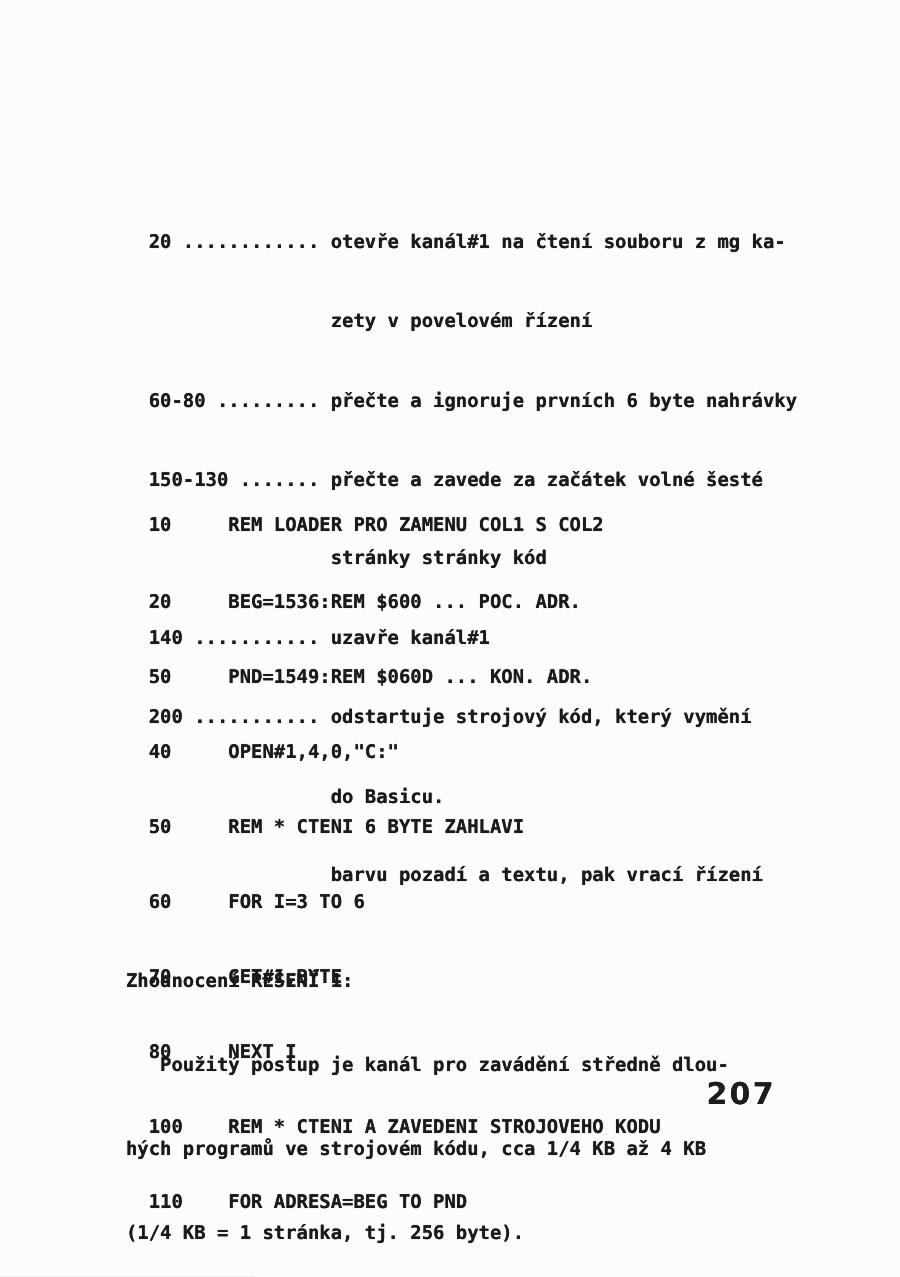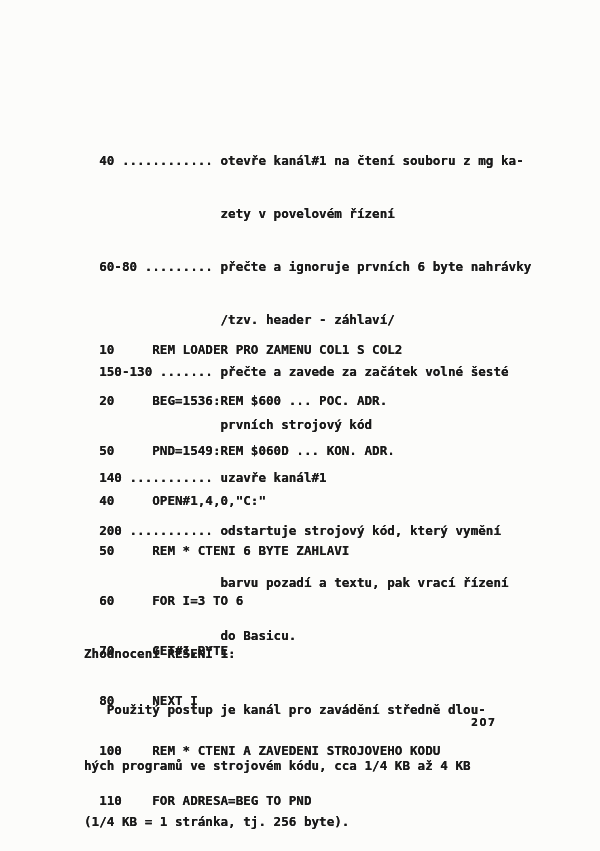--- a/index.html
+++ b/index.html
@@ -38,44 +38,43 @@
   .eval {
     left: 84px;
     top: 608px;
     line-height: 18.6px;
   }
   .pagenum {
     position: absolute;
     left: 471px;
     top: 717px;
     font-family: "DejaVu Sans", "Liberation Sans", sans-serif;
-    font-size: 10px;
+    font-size: 20px;
     font-weight: bold;
     letter-spacing: 1.5px;
     color: #1d1d1d;
     text-shadow: 0 0 0.4px currentColor;
   }
   .line { min-height: 1em; }
 </style>
 </head>
 <body>
 
 <div class="page">
 
   <div class="block legend">
-    <div class="line">  40 ............ otevře kanál#1 na čtení souboru z mg ka-</div>
+    <div class="line">  20 ............ otevře kanál#1 na čtení souboru z mg ka-</div>
     <div class="line">                  zety v povelovém řízení</div>
     <div class="line">  60-80 ......... přečte a ignoruje prvních 6 byte nahrávky</div>
-    <div class="line">                  /tzv. header - záhlaví/</div>
     <div class="line">  150-130 ....... přečte a zavede za začátek volné šesté</div>
-    <div class="line">                  prvních strojový kód</div>
+    <div class="line">                  stránky stránky kód</div>
     <div class="line">  140 ........... uzavře kanál#1</div>
     <div class="line">  200 ........... odstartuje strojový kód, který vymění</div>
+    <div class="line">                  do Basicu.</div>
     <div class="line">                  barvu pozadí a textu, pak vrací řízení</div>
-    <div class="line">                  do Basicu.</div>
   </div>
 
   <div class="block listing">
     <div class="line">  10     REM LOADER PRO ZAMENU COL1 S COL2</div>
     <div class="line">  20     BEG=1536:REM $600 ... POC. ADR.</div>
     <div class="line">  50     PND=1549:REM $060D ... KON. ADR.</div>
     <div class="line">  40     OPEN#1,4,0,"C:"</div>
     <div class="line">  50     REM * CTENI 6 BYTE ZAHLAVI</div>
     <div class="line">  60     FOR I=3 TO 6</div>
     <div class="line">  70     GET#1,BYTE</div>

